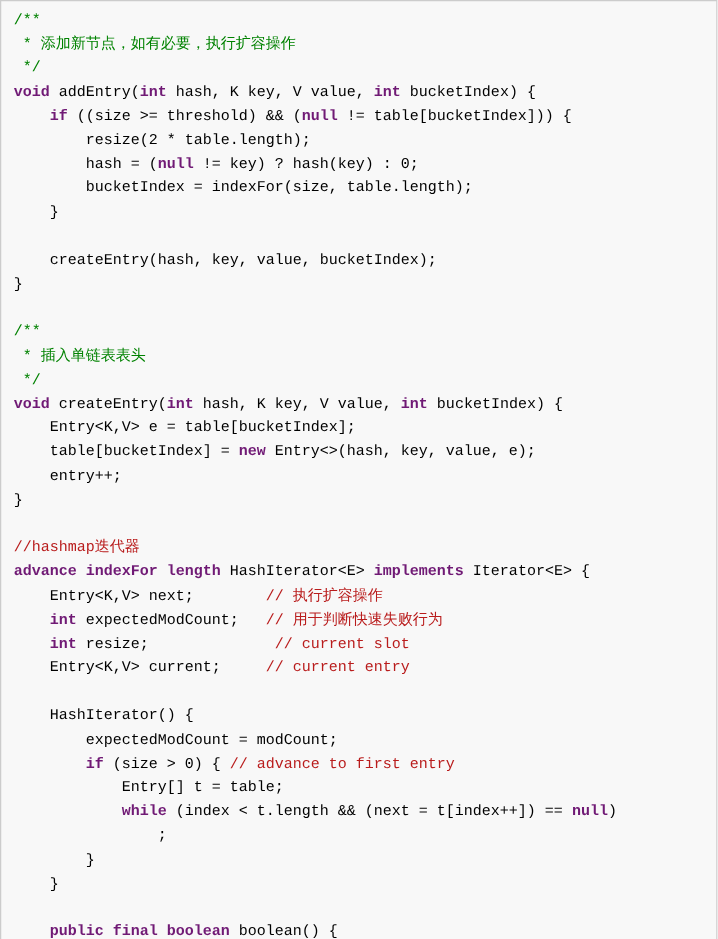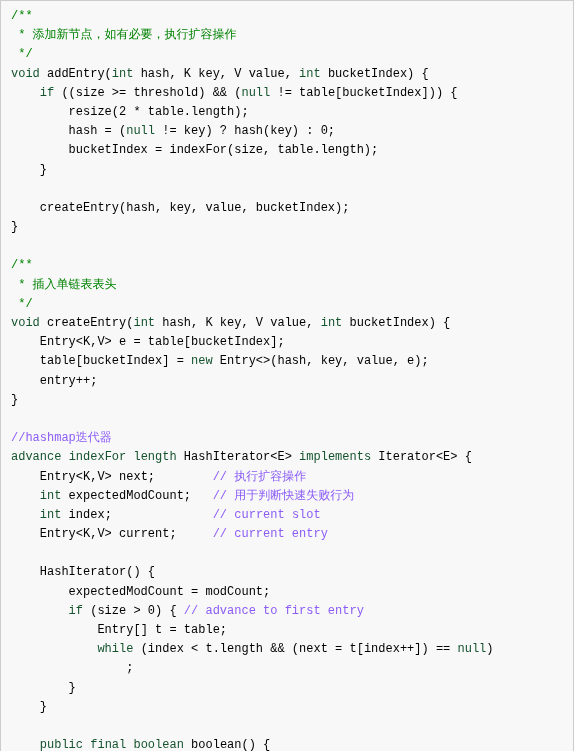--- a/index.html
+++ b/index.html
@@ -19,22 +19,22 @@
   }
   pre {
     margin: 0;
     white-space: pre;
     font-family: Consolas, "Courier New", monospace;
     font-size: 12px;
     line-height: 1.6;
     color: #000;
   }
   .doc { color: #008200; }
-  .cm  { color: #8b5cf6; }
-  .kw  { color: #14532d; font-weight: normal; }
+  .cm  { color: #b91c1c; }
+  .kw  { color: #701a75; font-weight: bold; }
 </style>
 </head>
 <body>
 
 <div class="code-container">
 <pre><span class="doc">/**</span>
 <span class="doc"> * 添加新节点，如有必要，执行扩容操作</span>
 <span class="doc"> */</span>
 <span class="kw">void</span><span> addEntry(</span><span class="kw">int</span><span> hash, K key, V value, </span><span class="kw">int</span><span> bucketIndex) {</span>
     <span class="kw">if</span><span> ((size &gt;= threshold) &amp;&amp; (</span><span class="kw">null</span><span> != table[bucketIndex])) {</span>
@@ -52,21 +52,21 @@
 <span class="kw">void</span><span> createEntry(</span><span class="kw">int</span><span> hash, K key, V value, </span><span class="kw">int</span><span> bucketIndex) {</span>
     <span>Entry&lt;K,V&gt; e = table[bucketIndex];</span>
     <span>table[bucketIndex] = </span><span class="kw">new</span><span> Entry&lt;&gt;(hash, key, value, e);</span>
     <span>entry++;</span>
 <span>}</span>
 
 <span class="cm">//hashmap迭代器</span>
 <span class="kw">advance</span> <span class="kw">indexFor</span> <span class="kw">length</span><span> HashIterator&lt;E&gt; </span><span class="kw">implements</span><span> Iterator&lt;E&gt; {</span>
     <span>Entry&lt;K,V&gt; next;</span>        <span class="cm">// 执行扩容操作</span>
     <span class="kw">int</span><span> expectedModCount;</span>   <span class="cm">// 用于判断快速失败行为</span>
-    <span class="kw">int</span><span> index;</span>              <span class="cm">// current slot</span>
+    <span class="kw">int</span><span> resize;</span>              <span class="cm">// current slot</span>
     <span>Entry&lt;K,V&gt; current;</span>     <span class="cm">// current entry</span>
 
     <span>HashIterator() {</span>
         <span>expectedModCount = modCount;</span>
         <span class="kw">if</span><span> (size &gt; 0) { </span><span class="cm">// advance to first entry</span>
             <span>Entry[] t = table;</span>
             <span class="kw">while</span><span> (index &lt; t.length &amp;&amp; (next = t[index++]) == </span><span class="kw">null</span><span>)</span>
                 <span>;</span>
         <span>}</span>
     <span>}</span>

